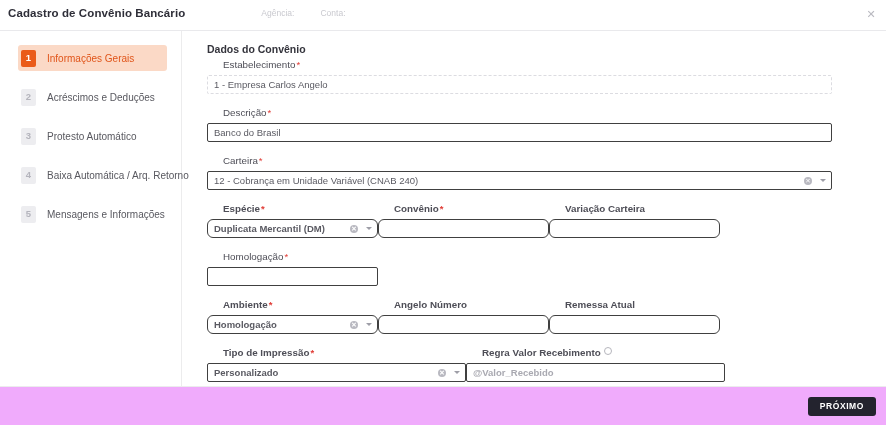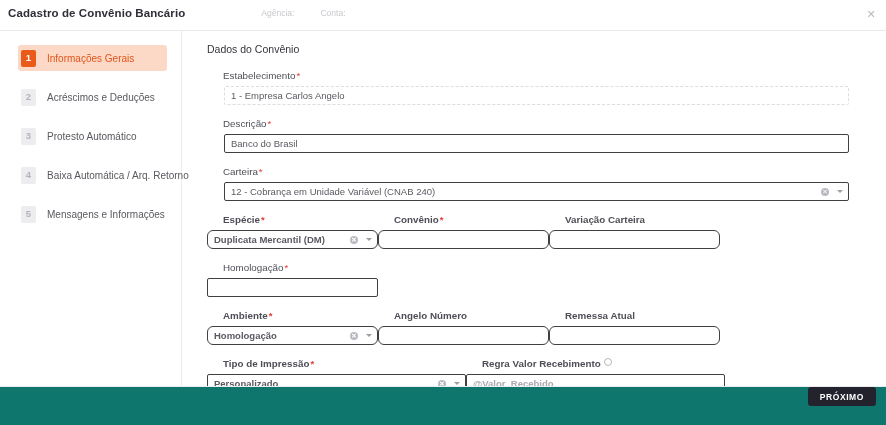--- a/index.html
+++ b/index.html
@@ -141,23 +141,23 @@
 
   
   .form-pane {
     flex: 1 1 auto;
     padding: 12px 54px 0 25px;
     overflow: hidden;
   }
 
   .section-title {
     font-size: 10.5px;
-    font-weight: normal;
+    font-weight: bold;
     color: #34343c;
-    margin-bottom: 15px;
+    margin-bottom: 4px;
   }
 
   .field { margin-bottom: 13px; }
 
   .field-label {
     display: block;
     font-size: 9.8px;
     color: #4e4e57;
     margin-bottom: 5px;
     white-space: nowrap;
@@ -239,43 +239,44 @@
 
   .chevron-icon {
     width: 0; height: 0;
     border-left: 3px solid transparent;
     border-right: 3px solid transparent;
     border-top: 3px solid #9e9ea7;
     cursor: pointer;
   }
 
   
-  .w-full   { width: 100%; margin-left: 17px; }
+  .w-full   { width: 100%; }
   .w-thin   { width: 171px; }
   .w-col    { width: 171px; border-radius: 6px; }
   .w-half   { width: 259px; }
 
   .row {
     display: flex;
     gap: 0;
     margin-bottom: 13px;
     font-weight: bold;
   }
   .row .col { flex: 0 0 171px; }
   .row.halves .col { flex: 0 0 259px; }
   .row .field { margin-bottom: 0; }
 
   
   .modal-footer {
     flex: 0 0 38px;
     height: 38px;
     display: flex;
+    align-items: center;
     justify-content: flex-end;
     padding-right: 10px;
-    background: #0f766e;
+    background: #f0abfc;
   }
 
   .next-btn {
     background: #23232e;
     color: #ffffff;
     border: none;
     border-radius: 3px;
     height: 19px;
     padding: 0 12px;
     font-size: 8.5px;

